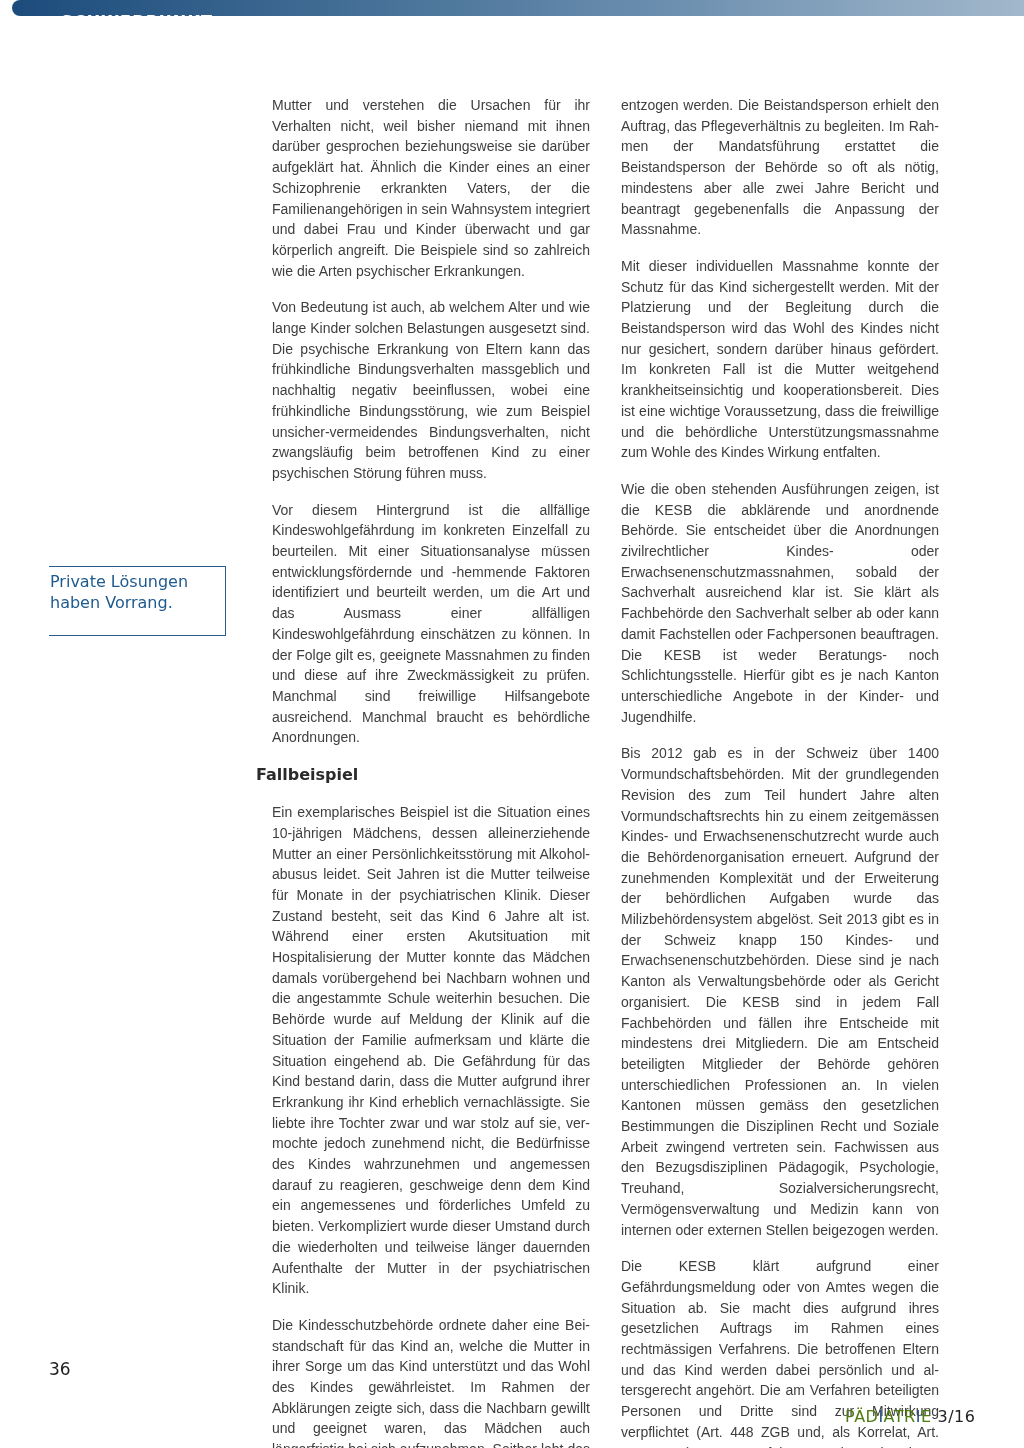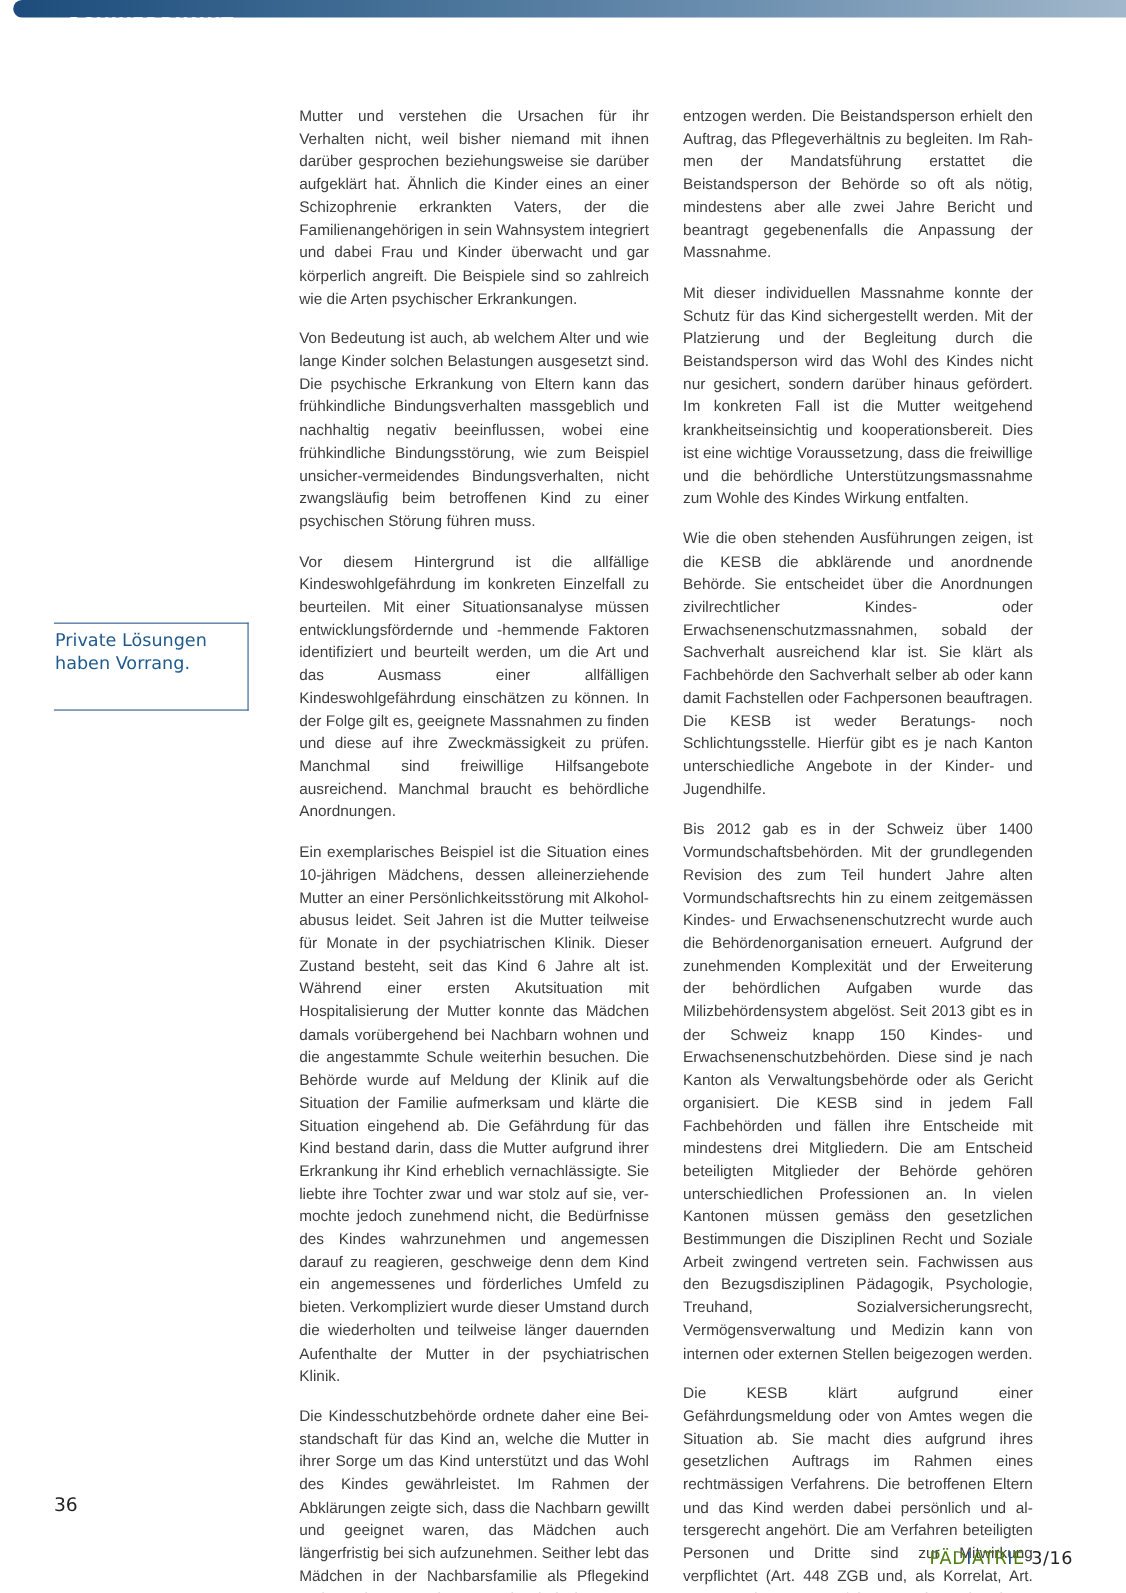--- a/index.html
+++ b/index.html
@@ -24,21 +24,21 @@
   .col-left { left: 256px; }
   .col-right { left: 605px; }
   .col p {
     margin: 16px; text-align: justify; hyphens: manual;
   }
   .col h2 {
     margin: 14px 0 0 0; font-family: "DejaVu Sans", sans-serif; font-weight: bold;
     font-size: 16px; line-height: 22px; color: #2a2a2a;
   }
   .pullquote {
-    position: absolute; left: 49px; top: 566px; width: 177px; height: 80px;
+    position: absolute; left: 49px; top: 566px; width: 177px; height: 70px;
     border-top: 1.5px solid #2c5b8a; border-right: 1.5px solid #2c5b8a; border-bottom: 1.5px solid #2c5b8a;
     box-sizing: border-box;
   }
   .pullquote-text {
     position: absolute; left: 1px; top: 5px; width: 170px;
     font-family: "DejaVu Sans", sans-serif; font-size: 16px; line-height: 20.5px; color: #1f5a8e;
   }
   .footer-page {
     position: absolute; left: 49px; top: 1359px; font-family: "DejaVu Sans", sans-serif;
     font-size: 17px; color: #222;
@@ -59,20 +59,21 @@
 </div>
 
 <div class="pullquote">
   <div class="pullquote-text">Private Lösungen haben Vorrang.</div>
 </div>
 
 <div class="col col-left">
   <p>Mutter und verstehen die Ursachen für ihr Verhalten nicht, weil bisher niemand mit ihnen darüber gespro­chen beziehungsweise sie darüber aufgeklärt hat. Ähnlich die Kinder eines an einer Schizophrenie er­krankten Vaters, der die Familienangehörigen in sein Wahnsystem integriert und dabei Frau und Kinder überwacht und gar körperlich angreift. Die Beispiele sind so zahlreich wie die Arten psychischer Erkran­kungen.</p>
   <p>Von Bedeutung ist auch, ab welchem Alter und wie lange Kinder solchen Belastungen ausgesetzt sind. Die psychische Erkrankung von Eltern kann das früh­kindliche Bindungsverhalten massgeblich und nach­haltig negativ beeinflussen, wobei eine frühkindliche Bindungsstörung, wie zum Beispiel unsicher-vermei­dendes Bindungsverhalten, nicht zwangsläufig beim betroffenen Kind zu einer psychischen Störung führen muss.</p>
   <p>Vor diesem Hintergrund ist die allfällige Kindeswohl­gefährdung im konkreten Einzelfall zu beurteilen. Mit einer Situationsanalyse müssen entwicklungsfördern­de und -hemmende Faktoren identifiziert und beurteilt werden, um die Art und das Ausmass einer allfälligen Kindeswohlgefährdung einschätzen zu können. In der Folge gilt es, geeignete Massnahmen zu finden und diese auf ihre Zweckmässigkeit zu prüfen. Manchmal sind freiwillige Hilfsangebote ausreichend. Manchmal braucht es behördliche Anordnungen.</p>
+  <h2>Fallbeispiel</h2>
   <p>Ein exemplarisches Beispiel ist die Situation eines 10-jährigen Mädchens, dessen alleinerziehende Mut­ter an einer Persönlichkeitsstörung mit Alkohol­abusus leidet. Seit Jahren ist die Mutter teilweise für Monate in der psychiatrischen Klinik. Dieser Zustand besteht, seit das Kind 6 Jahre alt ist. Während einer ersten Akutsituation mit Hospitalisierung der Mutter konnte das Mädchen damals vorübergehend bei Nachbarn wohnen und die angestammte Schule wei­terhin besuchen. Die Behörde wurde auf Meldung der Klinik auf die Situation der Familie aufmerksam und klärte die Situation eingehend ab. Die Gefährdung für das Kind bestand darin, dass die Mutter aufgrund ihrer Erkrankung ihr Kind erheblich vernachlässigte. Sie liebte ihre Tochter zwar und war stolz auf sie, ver­mochte jedoch zunehmend nicht, die Bedürfnisse des Kindes wahrzunehmen und angemessen darauf zu reagieren, geschweige denn dem Kind ein angemes­senes und förderliches Umfeld zu bieten. Verkompli­ziert wurde dieser Umstand durch die wiederholten und teilweise länger dauernden Aufenthalte der Mut­ter in der psychiatrischen Klinik.</p>
   <p>Die Kindesschutzbehörde ordnete daher eine Bei­standschaft für das Kind an, welche die Mutter in ihrer Sorge um das Kind unterstützt und das Wohl des Kin­des gewährleistet. Im Rahmen der Abklärungen zeigte sich, dass die Nachbarn gewillt und geeignet waren, das Mädchen auch längerfristig bei sich auf­zunehmen. Seither lebt das Mädchen in der Nach­barsfamilie als Pflegekind und macht tageweise Besuche bei der Mutter. Diese Platzierung fand im Einvernehmen aller Beteiligten statt. Das Aufenthalts­bestimmungsrecht der Mutter musste deshalb nicht</p>
 </div>
 
 <div class="col col-right">
   <p>entzogen werden. Die Beistandsperson erhielt den Auftrag, das Pflegeverhältnis zu begleiten. Im Rah­men der Mandatsführung erstattet die Beistandsper­son der Behörde so oft als nötig, mindestens aber alle zwei Jahre Bericht und beantragt gegebenenfalls die Anpassung der Massnahme.</p>
   <p>Mit dieser individuellen Massnahme konnte der Schutz für das Kind sichergestellt werden. Mit der Platzierung und der Begleitung durch die Beistands­person wird das Wohl des Kindes nicht nur gesichert, sondern darüber hinaus gefördert. Im konkreten Fall ist die Mutter weitgehend krankheitseinsichtig und kooperationsbereit. Dies ist eine wichtige Vorausset­zung, dass die freiwillige und die behördliche Unter­stützungsmassnahme zum Wohle des Kindes Wir­kung entfalten.</p>
   <p>Wie die oben stehenden Ausführungen zeigen, ist die KESB die abklärende und anordnende Behörde. Sie entscheidet über die Anordnungen zivilrechtlicher Kindes- oder Erwachsenenschutzmassnahmen, so­bald der Sachverhalt ausreichend klar ist. Sie klärt als Fachbehörde den Sachverhalt selber ab oder kann da­mit Fachstellen oder Fachpersonen beauftragen. Die KESB ist weder Beratungs- noch Schlichtungsstelle. Hierfür gibt es je nach Kanton unterschiedliche Ange­bote in der Kinder- und Jugendhilfe.</p>
   <p>Bis 2012 gab es in der Schweiz über 1400 Vormund­schaftsbehörden. Mit der grundlegenden Revision des zum Teil hundert Jahre alten Vormundschafts­rechts hin zu einem zeitgemässen Kindes- und Er­wachsenenschutzrecht wurde auch die Behördenor­ganisation erneuert. Aufgrund der zunehmenden Komplexität und der Erweiterung der behördlichen Aufgaben wurde das Milizbehördensystem abgelöst. Seit 2013 gibt es in der Schweiz knapp 150 Kindes- und Erwachsenenschutzbehörden. Diese sind je nach Kanton als Verwaltungsbehörde oder als Gericht or­ganisiert. Die KESB sind in jedem Fall Fachbehörden und fällen ihre Entscheide mit mindestens drei Mit­gliedern. Die am Entscheid beteiligten Mitglieder der Behörde gehören unterschiedlichen Professionen an. In vielen Kantonen müssen gemäss den gesetzlichen Bestimmungen die Disziplinen Recht und Soziale Ar­beit zwingend vertreten sein. Fachwissen aus den Be­zugsdisziplinen Pädagogik, Psychologie, Treuhand, Sozialversicherungsrecht, Vermögensverwaltung und Medizin kann von internen oder externen Stellen bei­gezogen werden.</p>
   <p>Die KESB klärt aufgrund einer Gefährdungsmeldung oder von Amtes wegen die Situation ab. Sie macht dies aufgrund ihres gesetzlichen Auftrags im Rahmen eines rechtmässigen Verfahrens. Die betroffenen El­tern und das Kind werden dabei persönlich und al­tersgerecht angehört. Die am Verfahren beteiligten Personen und Dritte sind zur Mitwirkung verpflichtet (Art. 448 ZGB und, als Korrelat, Art. 443 ZGB). Das Verfahren endet mit einem Entscheid, der bei der nächsthöheren gerichtlichen Instanz angefochten werden kann.</p>

